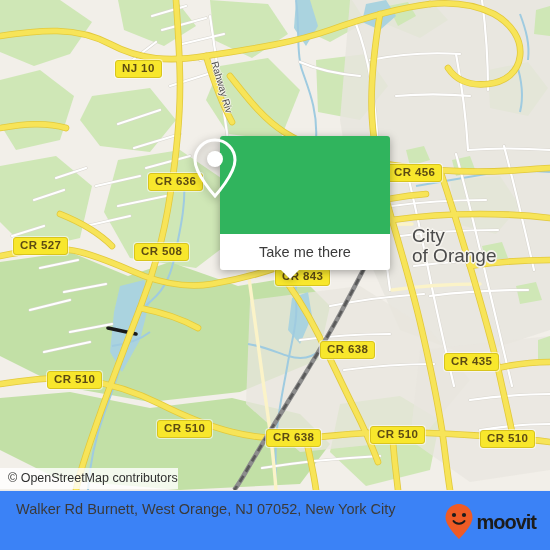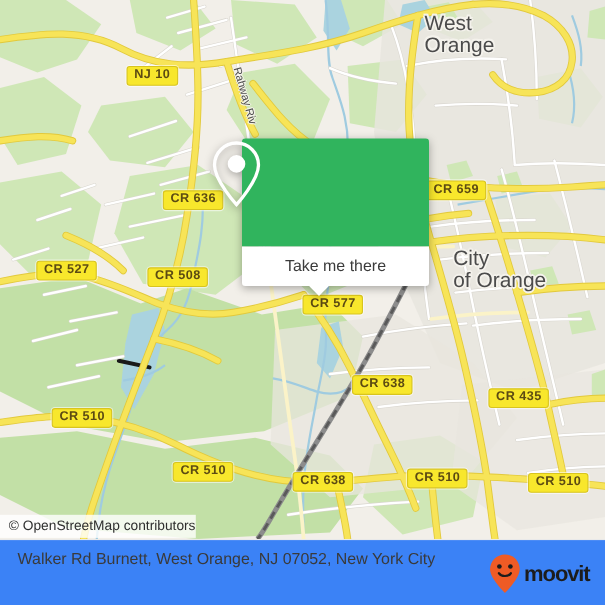--- a/index.html
+++ b/index.html
@@ -48,21 +48,21 @@
     color:#4d4d4d;
     font-size:10px;
     white-space:nowrap;
     transform-origin:0 0;
     text-shadow:
       1.2px 0 #f4f2ec,-1.2px 0 #f4f2ec,0 1.2px #f4f2ec,0 -1.2px #f4f2ec;
   }
 
   
   #popup{
-    position:absolute;left:189px;top:126px;width:170px;
+    position:absolute;left:189px;top:136px;width:170px;
     filter:drop-shadow(0 2px 4px rgba(0,0,0,.32));
     padding-left:31px;
   }
   #popup-top{
     height:98px;border-radius:3px 3px 0 0;
     display:flex;align-items:center;justify-content:center;
   }
   #popup-bottom{
     background:#ffffff;height:36px;border-radius:0 0 3px 3px;
     display:flex;align-items:center;justify-content:center;
@@ -309,33 +309,31 @@
         <path d="M498,368 C516,364 534,362 550,362"></path>
         <path d="M306,438 C310,458 314,474 316,490"></path>
         <path d="M392,432 C394,456 396,474 398,490"></path>
         <path d="M0,128 C24,124 46,122 66,128"></path>
       </g>
 
       <path class="railb" d="M380,236 C368,262 354,288 340,314 C326,340 310,366 294,392 C278,418 262,444 248,468 C240,482 236,488 234,490"></path>
       <path class="rail" d="M380,236 C368,262 354,288 340,314 C326,340 310,366 294,392 C278,418 262,444 248,468 C240,482 236,488 234,490"></path>
     </svg>
 
-    <div class="place" style="left:386px;top:12px;">West
-Orange</div>
     <div class="place" style="left:412px;top:226px;">City
 of Orange</div>
 
     <div class="riverlabel" style="left:220px;top:60px;transform:rotate(74deg);">Rahway Riv</div>
 
     <div class="shield" style="left:115px;top:60px;">NJ 10</div>
     <div class="shield" style="left:148px;top:173px;">CR 636</div>
-    <div class="shield" style="left:387px;top:164px;">CR 659</div>
-    <div class="shield" style="left:13px;top:237px;margin-left:20px;">CR 527</div>
+    <div class="shield" style="left:387px;top:164px;">CR 456</div>
+    <div class="shield" style="left:13px;top:237px;">CR 527</div>
     <div class="shield" style="left:122px;top:243px;margin-left:12px;">CR 508</div>
-    <div class="shield" style="left:275px;top:268px;">CR 577</div>
+    <div class="shield" style="left:275px;top:268px;">CR 843</div>
     <div class="shield" style="left:320px;top:341px;">CR 638</div>
     <div class="shield" style="left:444px;top:353px;">CR 435</div>
     <div class="shield" style="left:47px;top:371px;">CR 510</div>
     <div class="shield" style="left:157px;top:420px;">CR 510</div>
     <div class="shield" style="left:266px;top:429px;">CR 638</div>
     <div class="shield" style="left:370px;top:426px;">CR 510</div>
     <div class="shield" style="left:480px;top:430px;">CR 510</div>
 
     <div id="popup">
       <div id="popup-top" style="background:#30b45d;">

